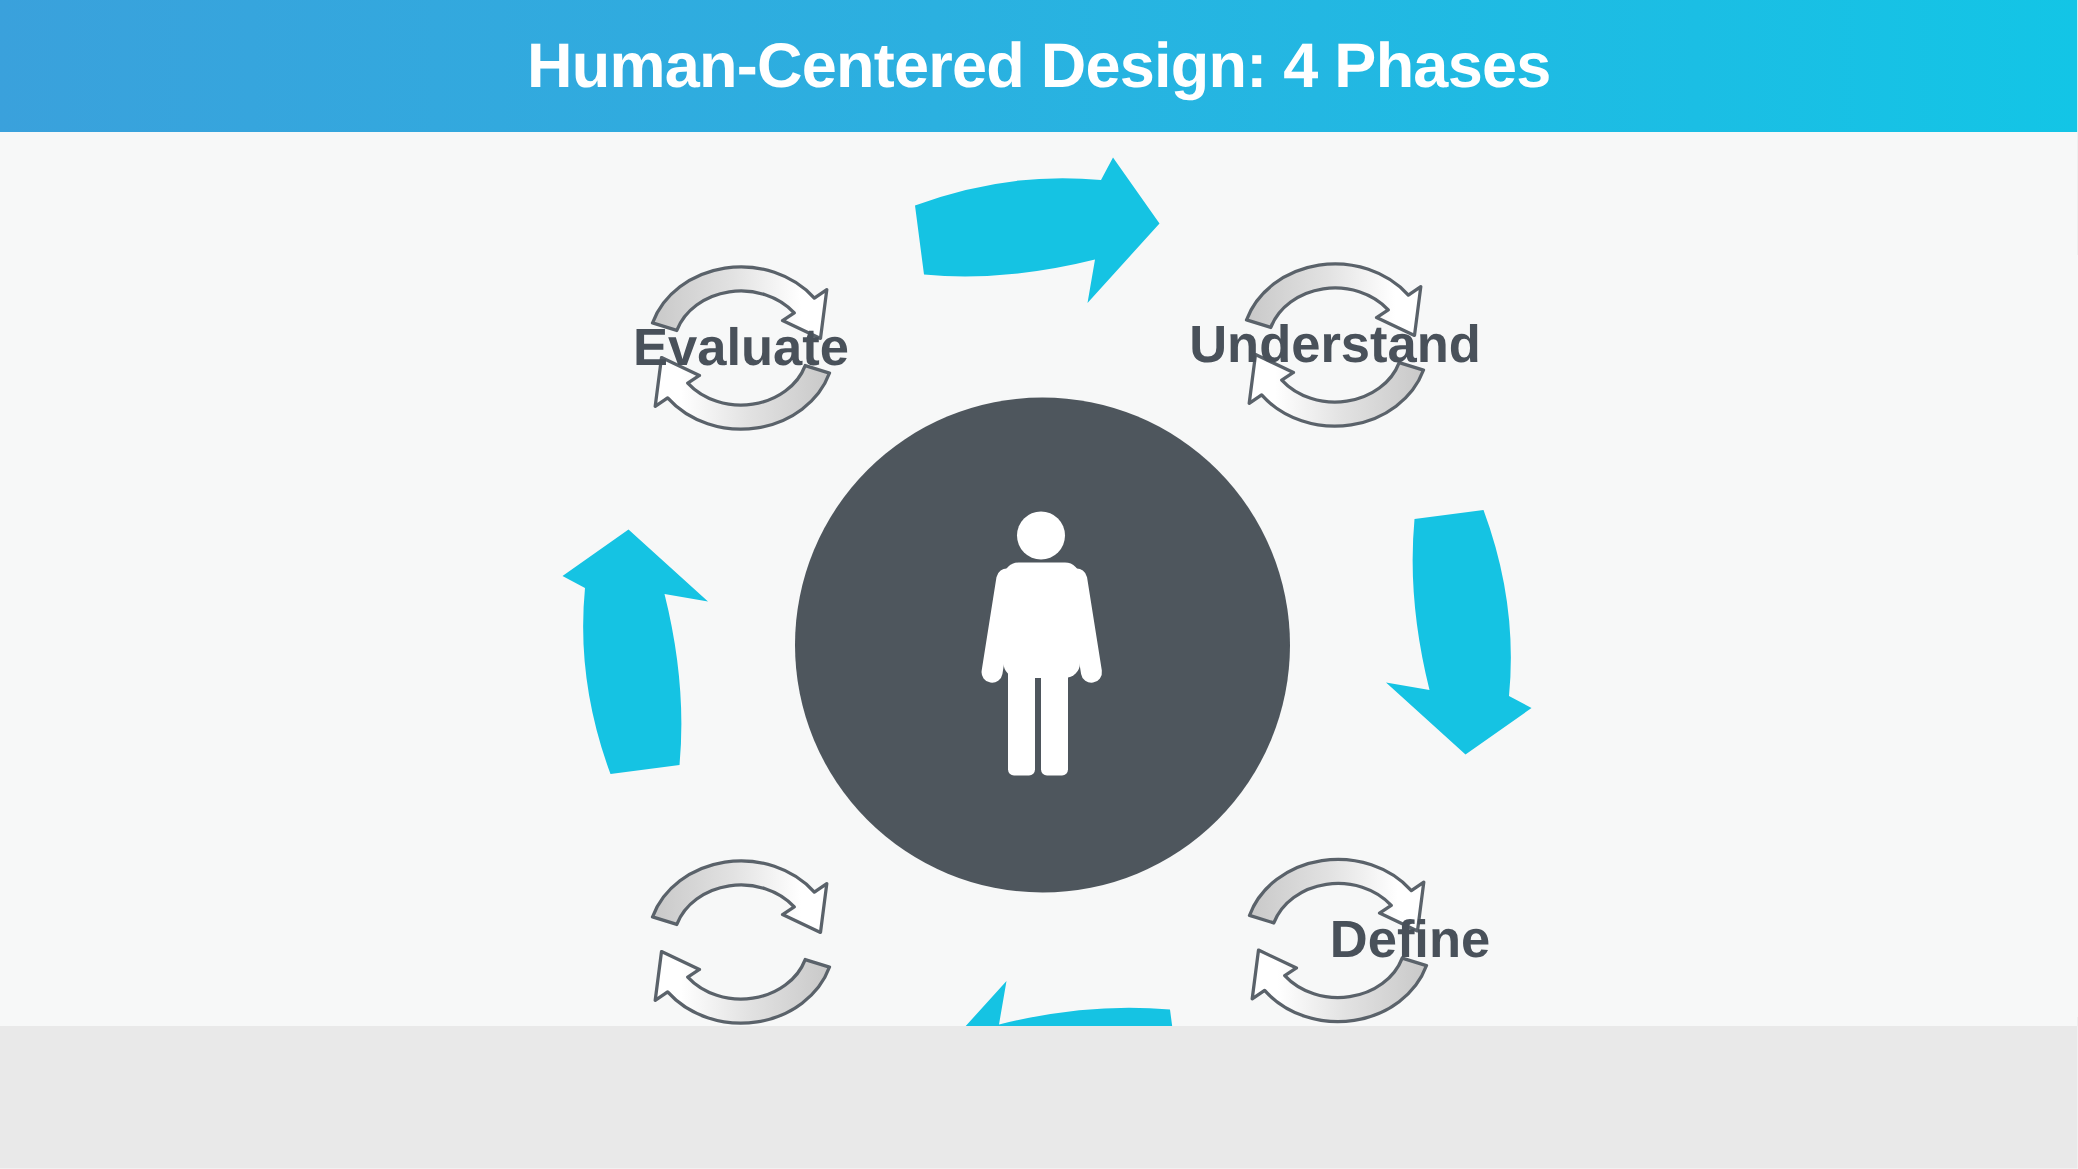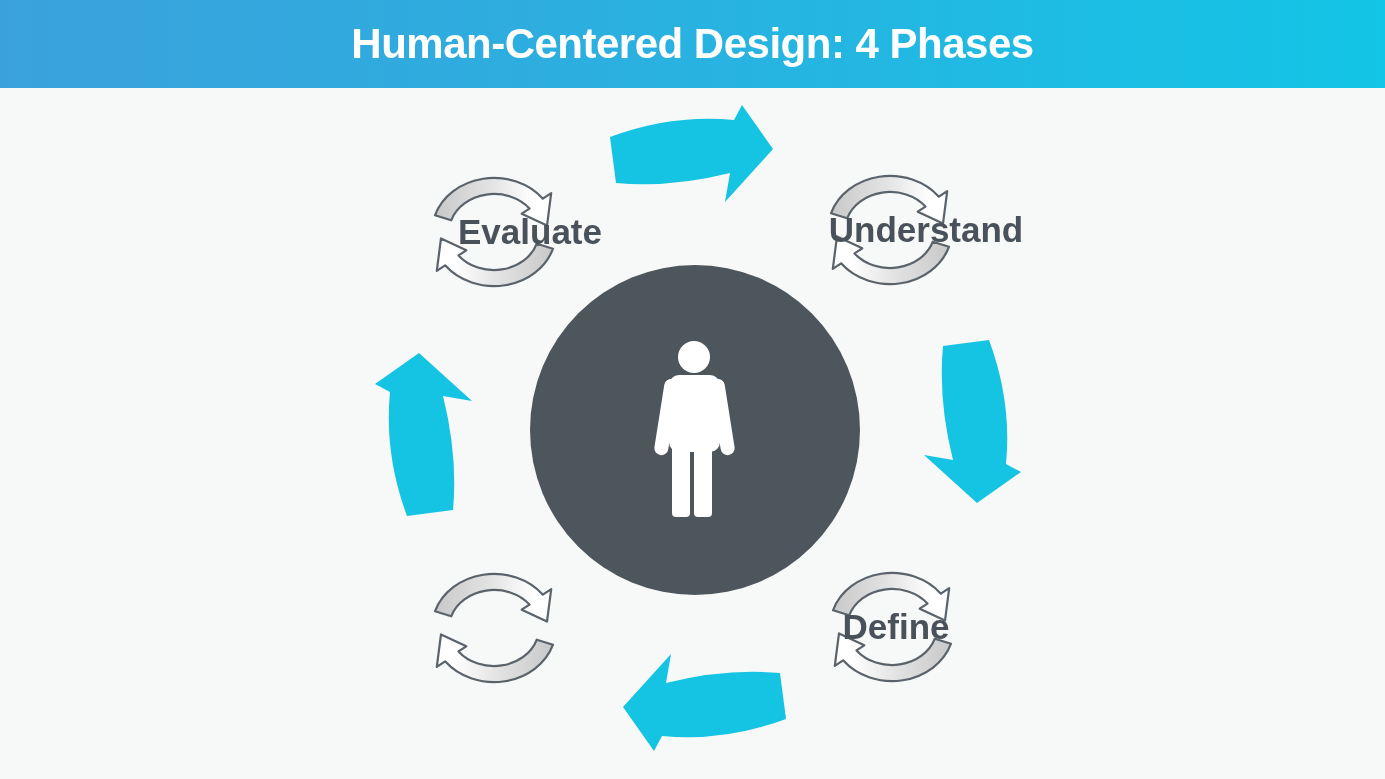--- a/index.html
+++ b/index.html
@@ -4,21 +4,21 @@
 <style>
   html, body {
     margin: 0;
     padding: 0;
     background: #e9e9e9;
     font-family: "Liberation Sans", "DejaVu Sans", sans-serif;
   }
   .canvas {
     position: relative;
     width: 1385px;
-    height: 779px;
+    height: 684px;
     background: #F7F8F8;
     overflow: hidden;
   }
   .titlebar {
     position: absolute;
     left: 0; top: 0;
     width: 100%;
     height: 88px;
     background: linear-gradient(90deg, #3AA1DC 0%, #2BB0E0 45%, #13C5E6 100%);
     display: flex;
@@ -42,31 +42,30 @@
     z-index: 1;
   }
   .phase {
     position: absolute;
     transform: translate(-50%, -50%);
     z-index: 3;
     display: flex;
     align-items: center;
     justify-content: center;
     pointer-events: none;
-    margin-left: 36px;
   }
   .phase-label {
     font-size: 35px;
     font-weight: bold;
     color: #49515A;
     white-space: nowrap;
   }
   .phase.evaluate   { left: 494px; top: 232px; }
   .phase.understand { left: 890px; top: 230px; align-items: center; }
-  .phase.define     { left: 860px; top: 627px; text-align: right; }
+  .phase.define     { left: 940px; top: 627px; text-align: right; }
   .phase.design     { left: 494px; top: 628px; }
   .brand {
     position: absolute;
     left: 25px;
     top: 692px;
     z-index: 4;
     font-size: 56px;
     font-weight: bold;
     letter-spacing: 3px;
     color: #1D2E7E;

